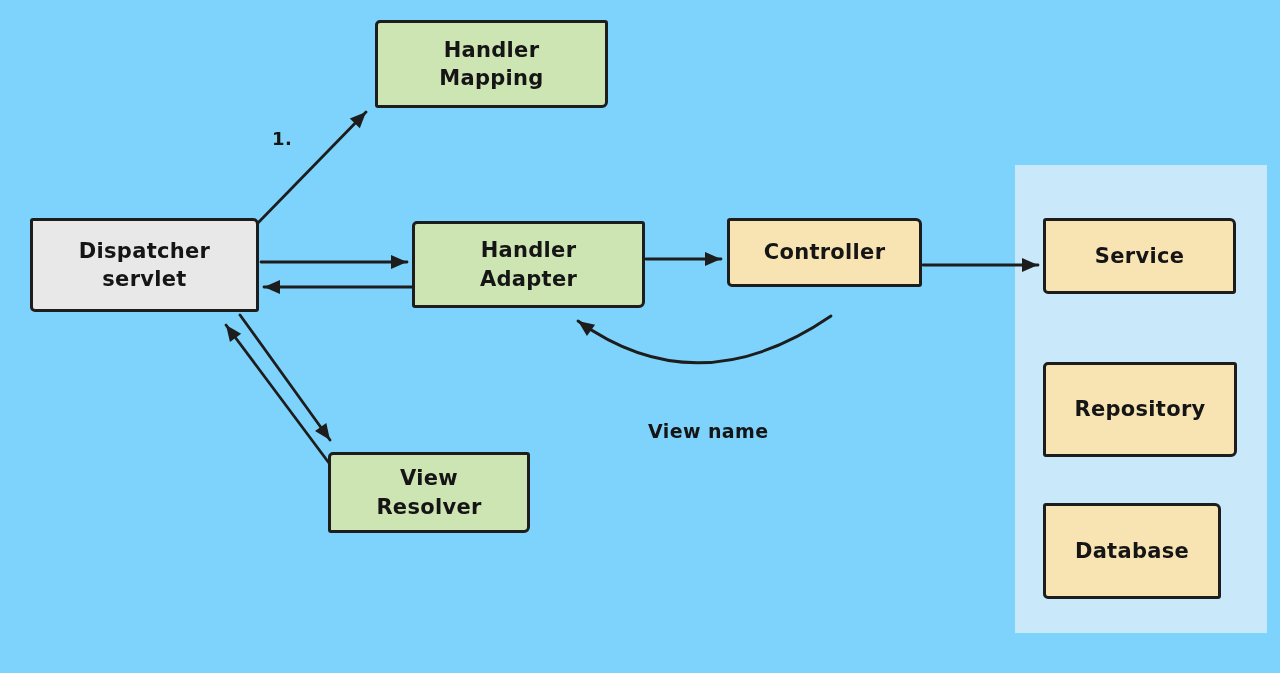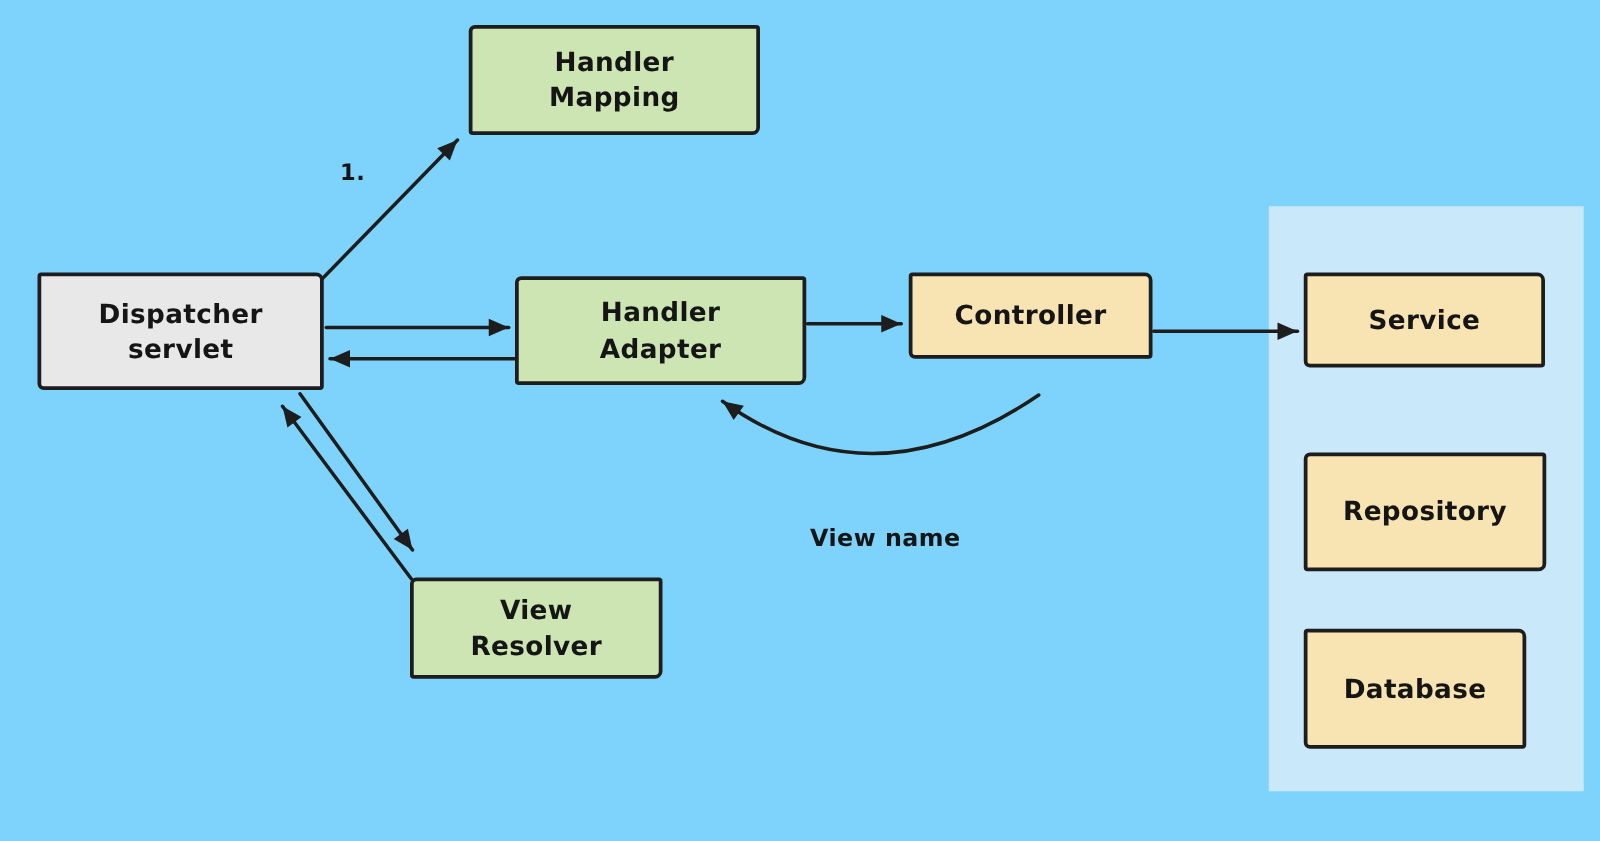--- a/index.html
+++ b/index.html
@@ -83,21 +83,21 @@
 Mapping</div>
 
   <div class="node r2" style="left: 30px; top: 218px; width: 229px; height: 94px; background: rgb(232, 232, 232);">Dispatcher
 servlet</div>
 
   <div class="node r1" style="left: 412px; top: 221px; width: 233px; height: 87px; background: rgb(205, 228, 179);">Handler
 Adapter</div>
 
   <div class="node r2" style="left: 727px; top: 218px; width: 195px; height: 69px; background: rgb(248, 227, 178);">Controller</div>
 
-  <div class="node r1" style="left: 328px; top: 462px; width: 202px; height: 81px; background: rgb(205, 228, 179);">View
+  <div class="node r1" style="left: 328px; top: 452px; width: 202px; height: 81px; background: rgb(205, 228, 179);">View
 Resolver</div>
 
   <div class="node r2" style="left: 1043px; top: 218px; width: 193px; height: 76px; background: rgb(248, 227, 178);">Service</div>
 
   <div class="node r1" style="left: 1043px; top: 362px; width: 194px; height: 95px; background: rgb(248, 227, 178);">Repository</div>
 
   <div class="node r2" style="left: 1043px; top: 503px; width: 178px; height: 96px; background: rgb(248, 227, 178);">Database</div>
 
   <span class="edge-label step-label">1.</span>
 

